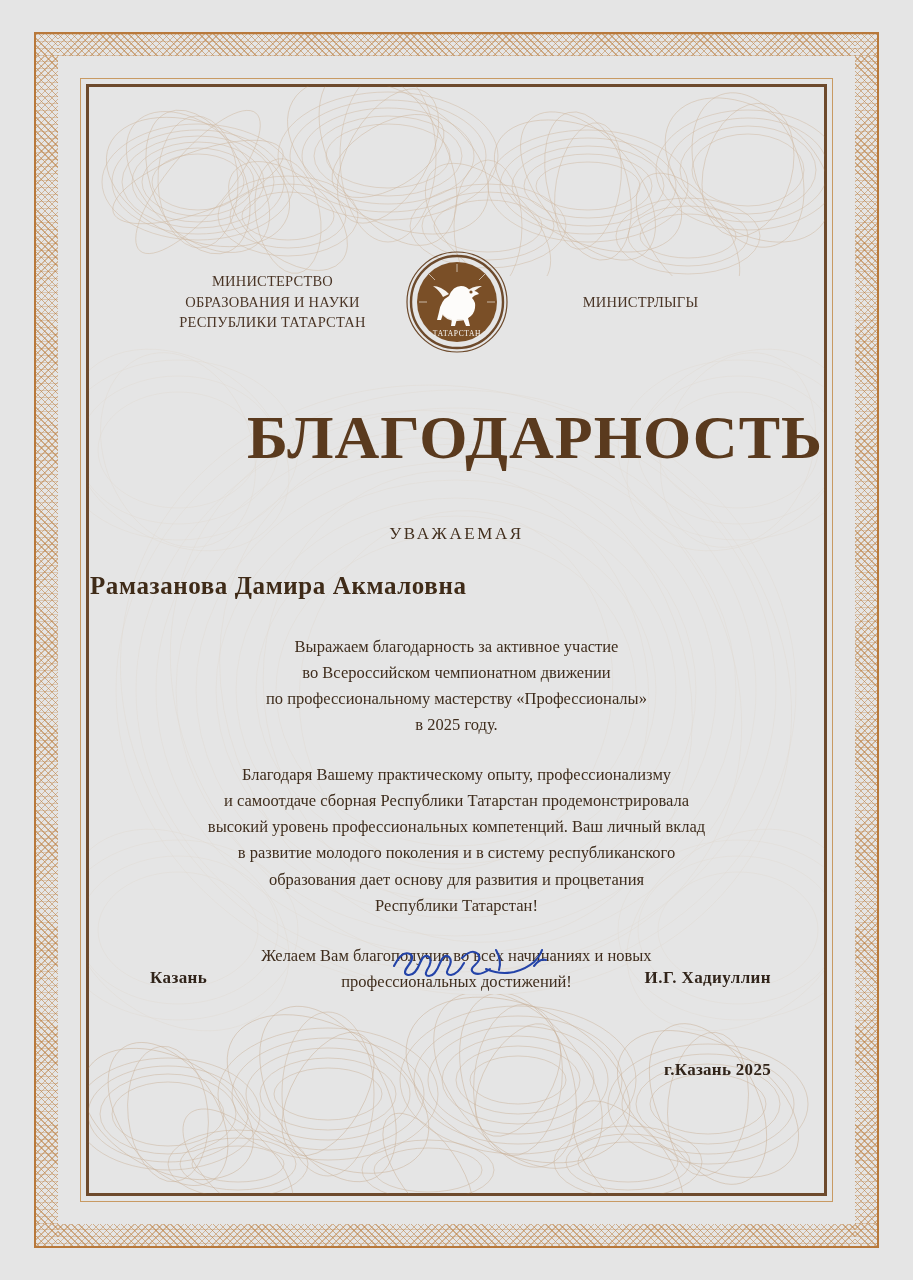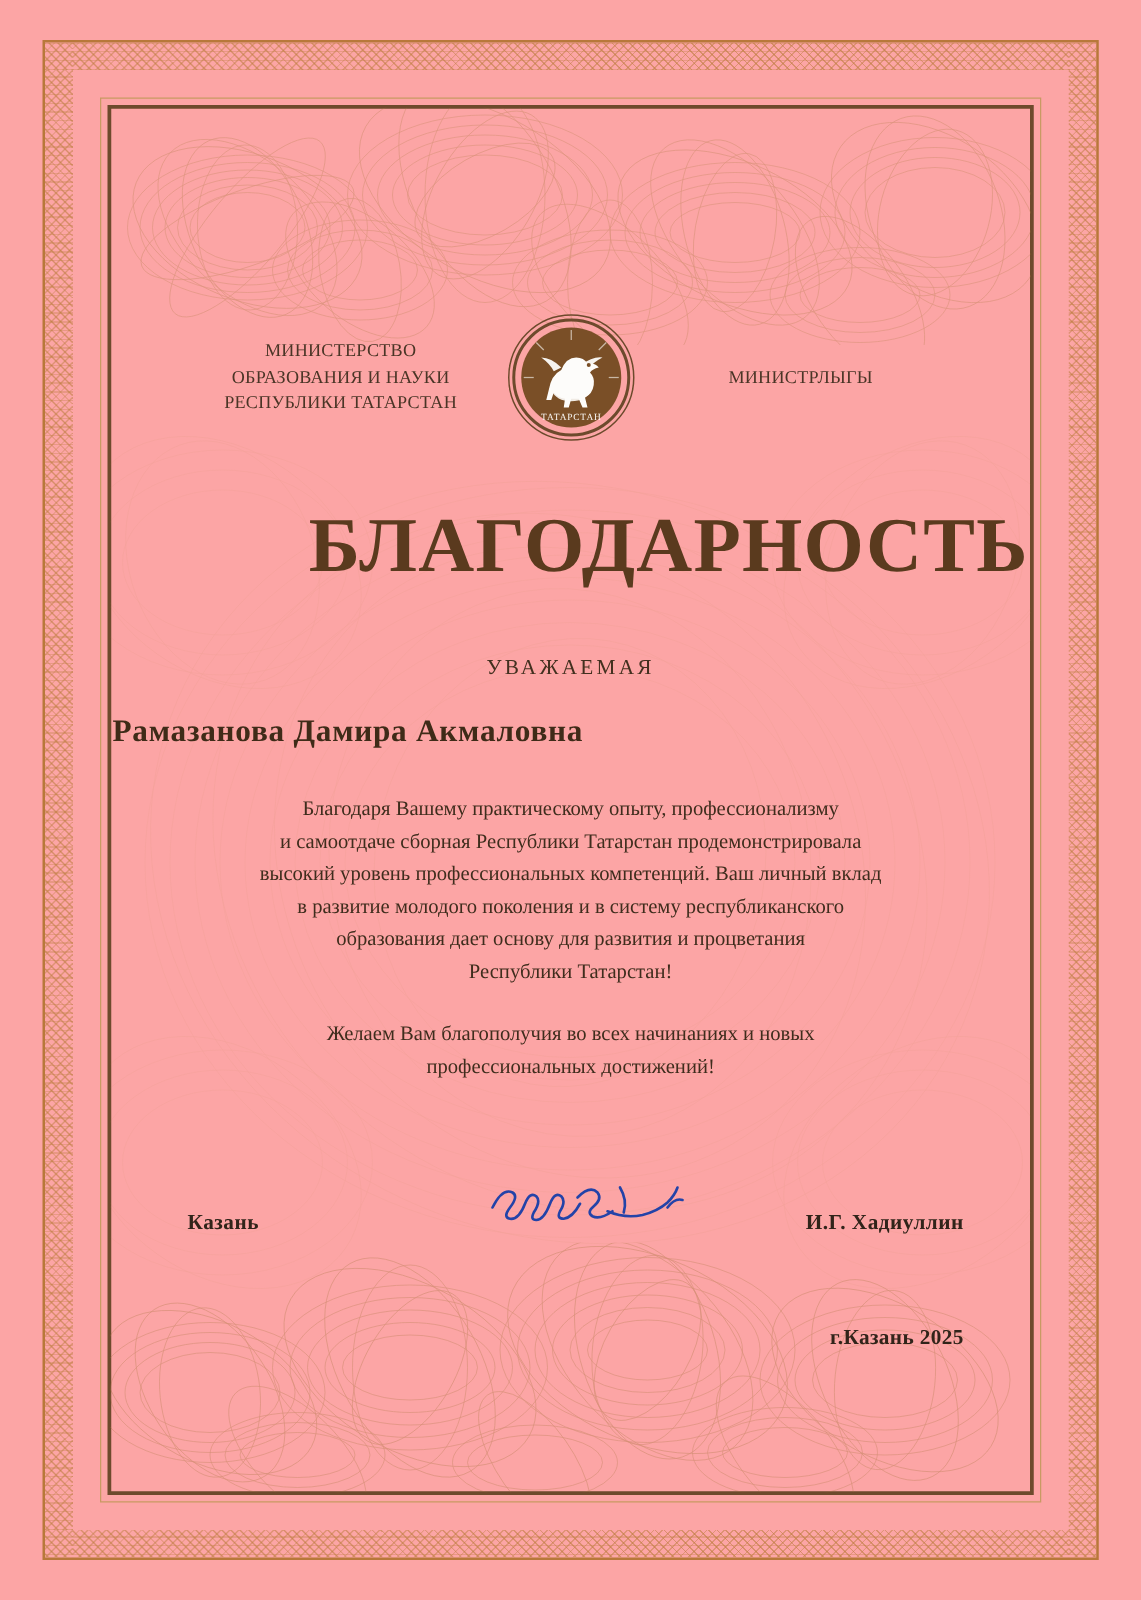--- a/index.html
+++ b/index.html
@@ -12,21 +12,21 @@
     height: 1280px;
     font-family: "Liberation Serif", serif;
     color: #3a2a1c;
     overflow: hidden;
   }
 
   .certificate {
     position: relative;
     width: 913px;
     height: 1280px;
-    background: #fca5a5;
+    background: #e5e5e5;
     box-sizing: border-box;
   }
 
   
   .border-outer {
     position: absolute;
     left: 34px;
     top: 32px;
     right: 34px;
     bottom: 32px;
@@ -454,20 +454,26 @@
     </div>
 
     <div class="title">БЛАГОДАРНОСТЬ</div>
 
     <div class="salutation">УВАЖАЕМАЯ</div>
 
     <div class="recipient">Рамазанова Дамира Акмаловна</div>
 
     <div class="body-block">
       <div class="para">
+        <p>Выражаем благодарность за активное участие</p>
+        <p>во Всероссийском чемпионатном движении</p>
+        <p>по профессиональному мастерству «Профессионалы»</p>
+        <p>в 2025 году.</p>
+      </div>
+      <div class="para">
         <p>Благодаря Вашему практическому опыту, профессионализму</p>
         <p>и самоотдаче сборная Республики Татарстан продемонстрировала</p>
         <p>высокий уровень профессиональных компетенций. Ваш личный вклад</p>
         <p>в развитие молодого поколения и в систему республиканского</p>
         <p>образования дает основу для развития и процветания</p>
         <p>Республики Татарстан!</p>
       </div>
       <div class="para">
         <p>Желаем Вам благополучия во всех начинаниях и новых</p>
         <p>профессиональных достижений!</p>

